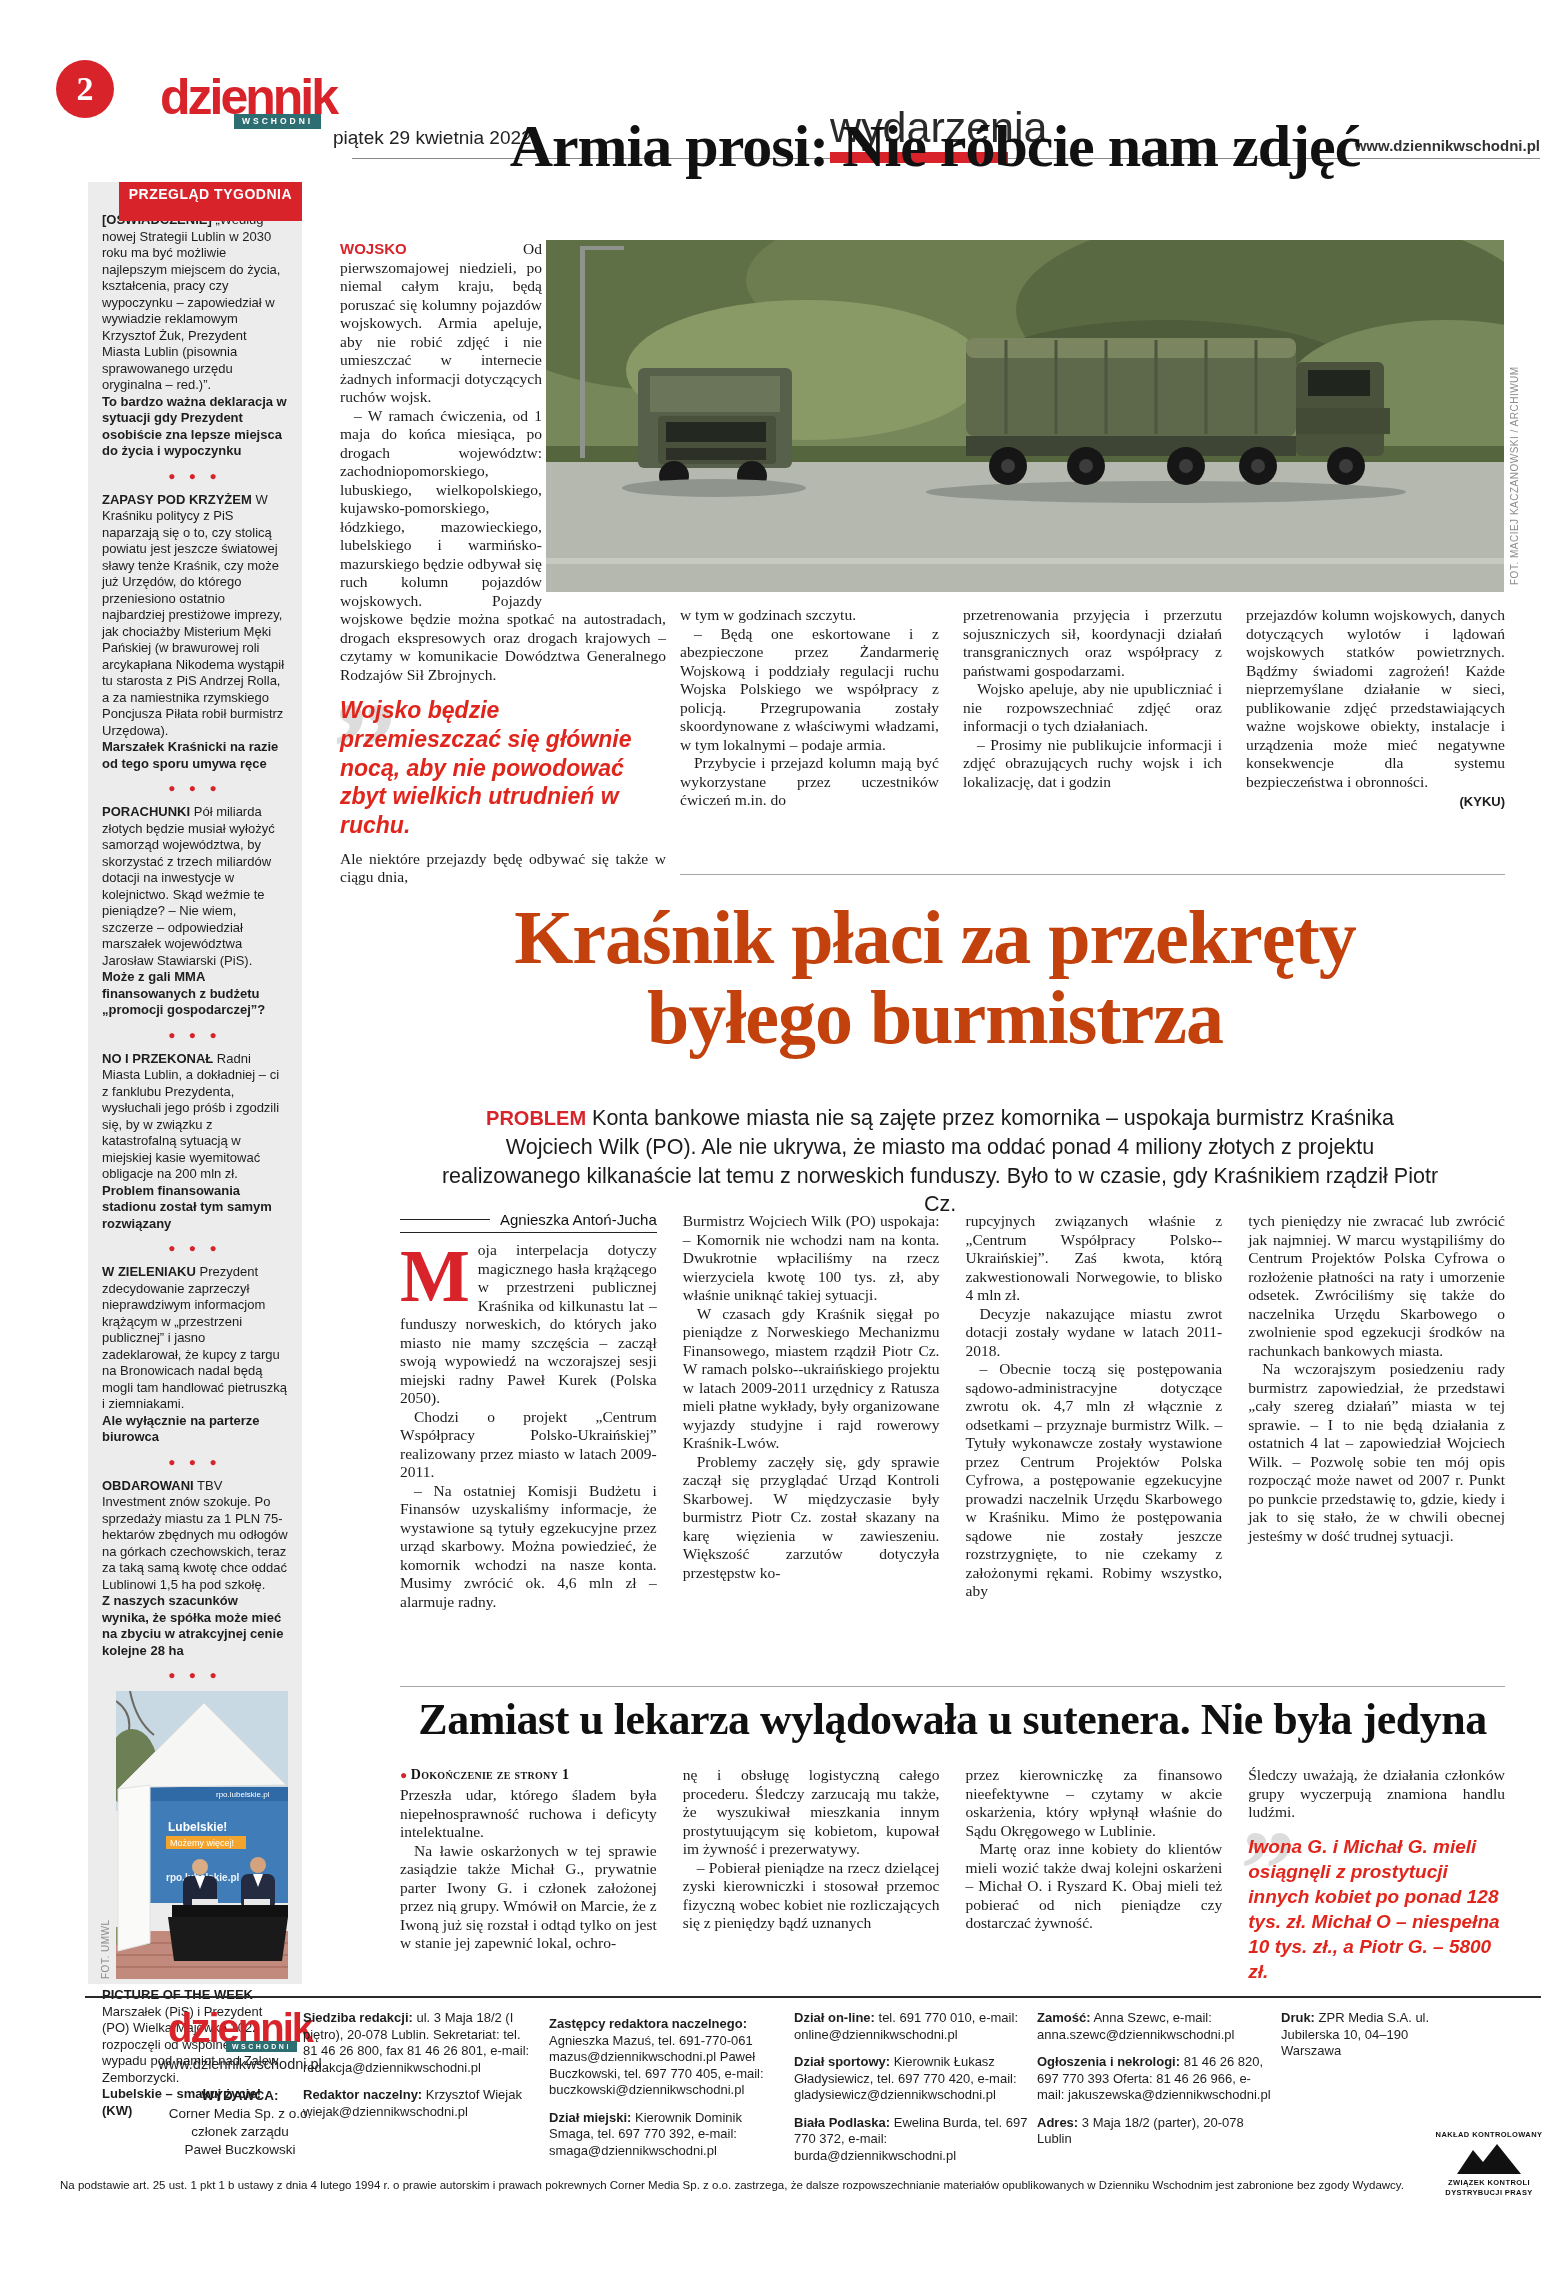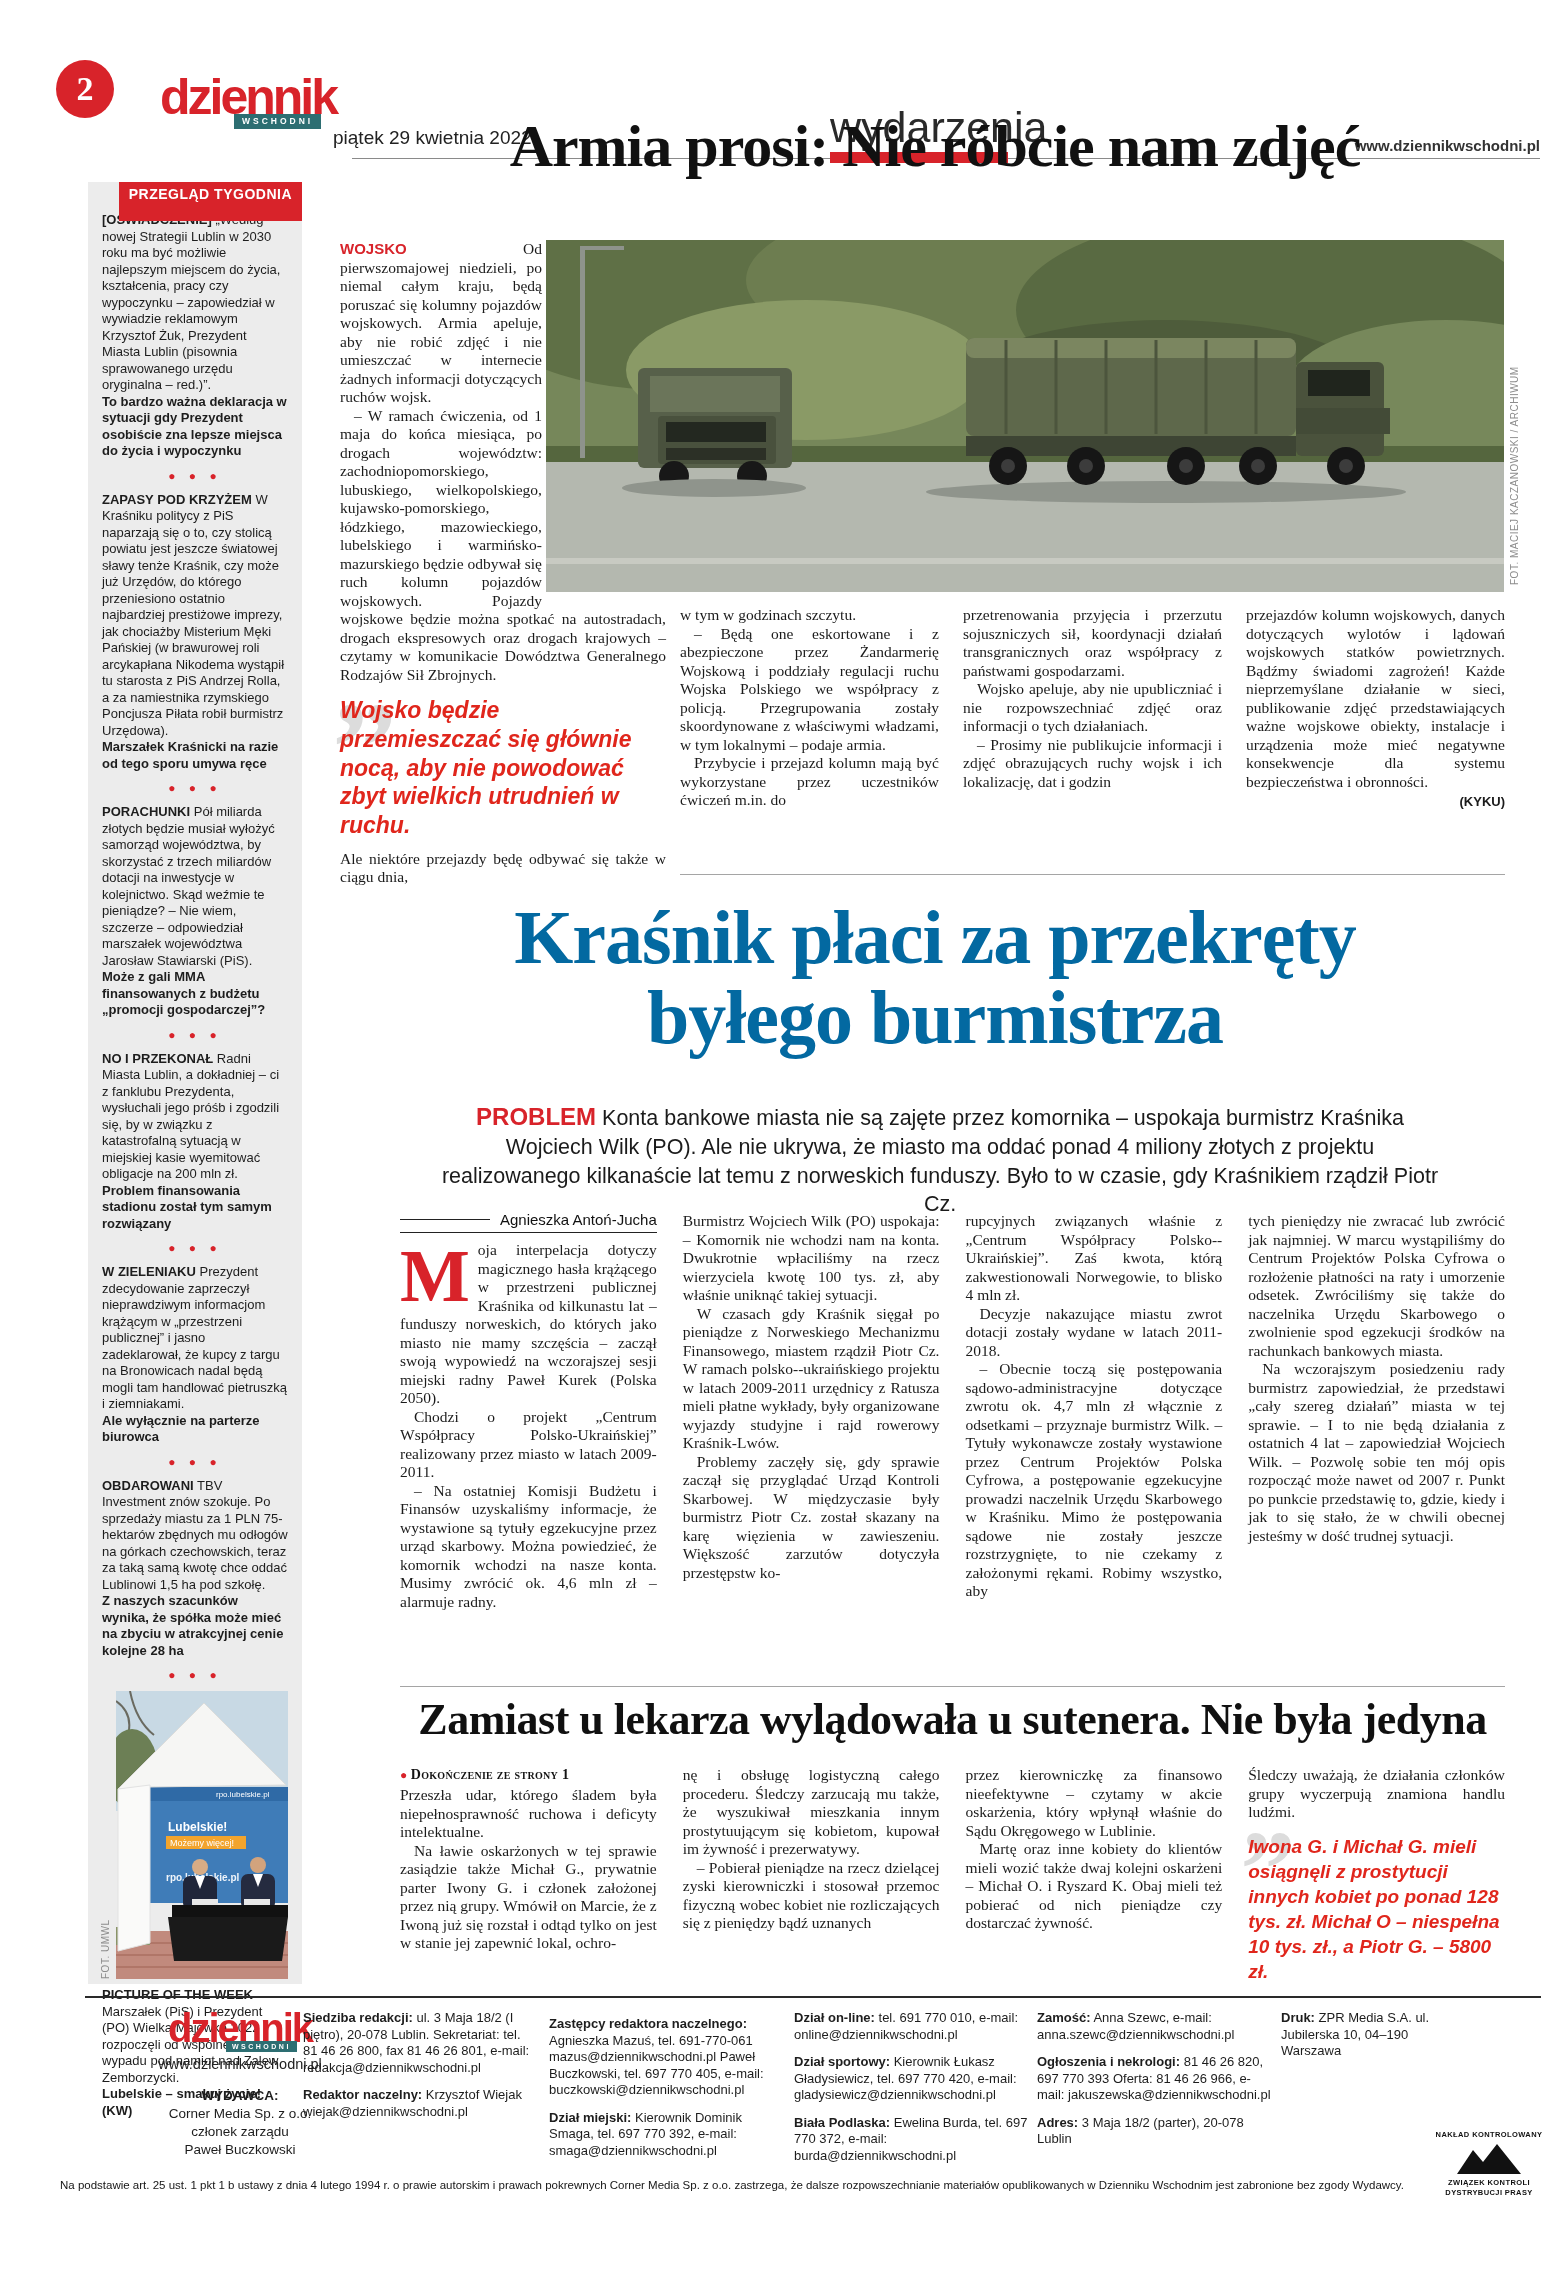--- a/index.html
+++ b/index.html
@@ -59,24 +59,24 @@
   .a1-endrule { left:680px; top:874px; width:825px; }
 
   .pullquote { position:relative; margin:12px 0 10px; }
   .pq-mark { position:absolute; left:-8px; top:-14px; font:700 130px/1 "Liberation Serif", serif;
              color:#dcdcdc; z-index:0; }
   .pq-text { position:relative; z-index:1; display:block;
              font:italic 700 23px/1.25 "Liberation Sans", sans-serif; color:#e0261c; }
 
   
   .a2-headline { position:absolute; left:330px; top:898px; width:1210px; text-align:center;
-                 font:700 76px/1.05 "Liberation Serif", serif; letter-spacing:-1px; color:#0369a1; }
+                 font:700 76px/1.05 "Liberation Serif", serif; letter-spacing:-1px; color:#c2410c; }
   .a2-lead { position:absolute; left:440px; top:1104px; width:1000px; text-align:center;
              font:400 21.5px/1.34 "Liberation Sans", sans-serif; color:#1b1b1b; }
-  .a2-lead .kicker { font-size:24px; }
+  .a2-lead .kicker { font-size:20px; }
   .a2-cols { position:absolute; left:400px; top:1212px; width:1105px; display:flex; gap:26px; }
   .a2-cols .col { flex:1; }
   .byline { display:flex; align-items:center; gap:10px; border-bottom:1px solid #222;
             padding-bottom:5px; margin-bottom:8px; }
   .byline-line { flex:1; height:1px; background:#222; }
   .byline-name { font:400 15px/1 "Liberation Sans", sans-serif; color:#111; }
   .dropcap { float:left; font:700 74px/0.8 "Liberation Serif", serif; color:#d8232a; margin:6px 8px 0 0; }
 
   
   .a3-rule { left:400px; top:1686px; width:1105px; }

